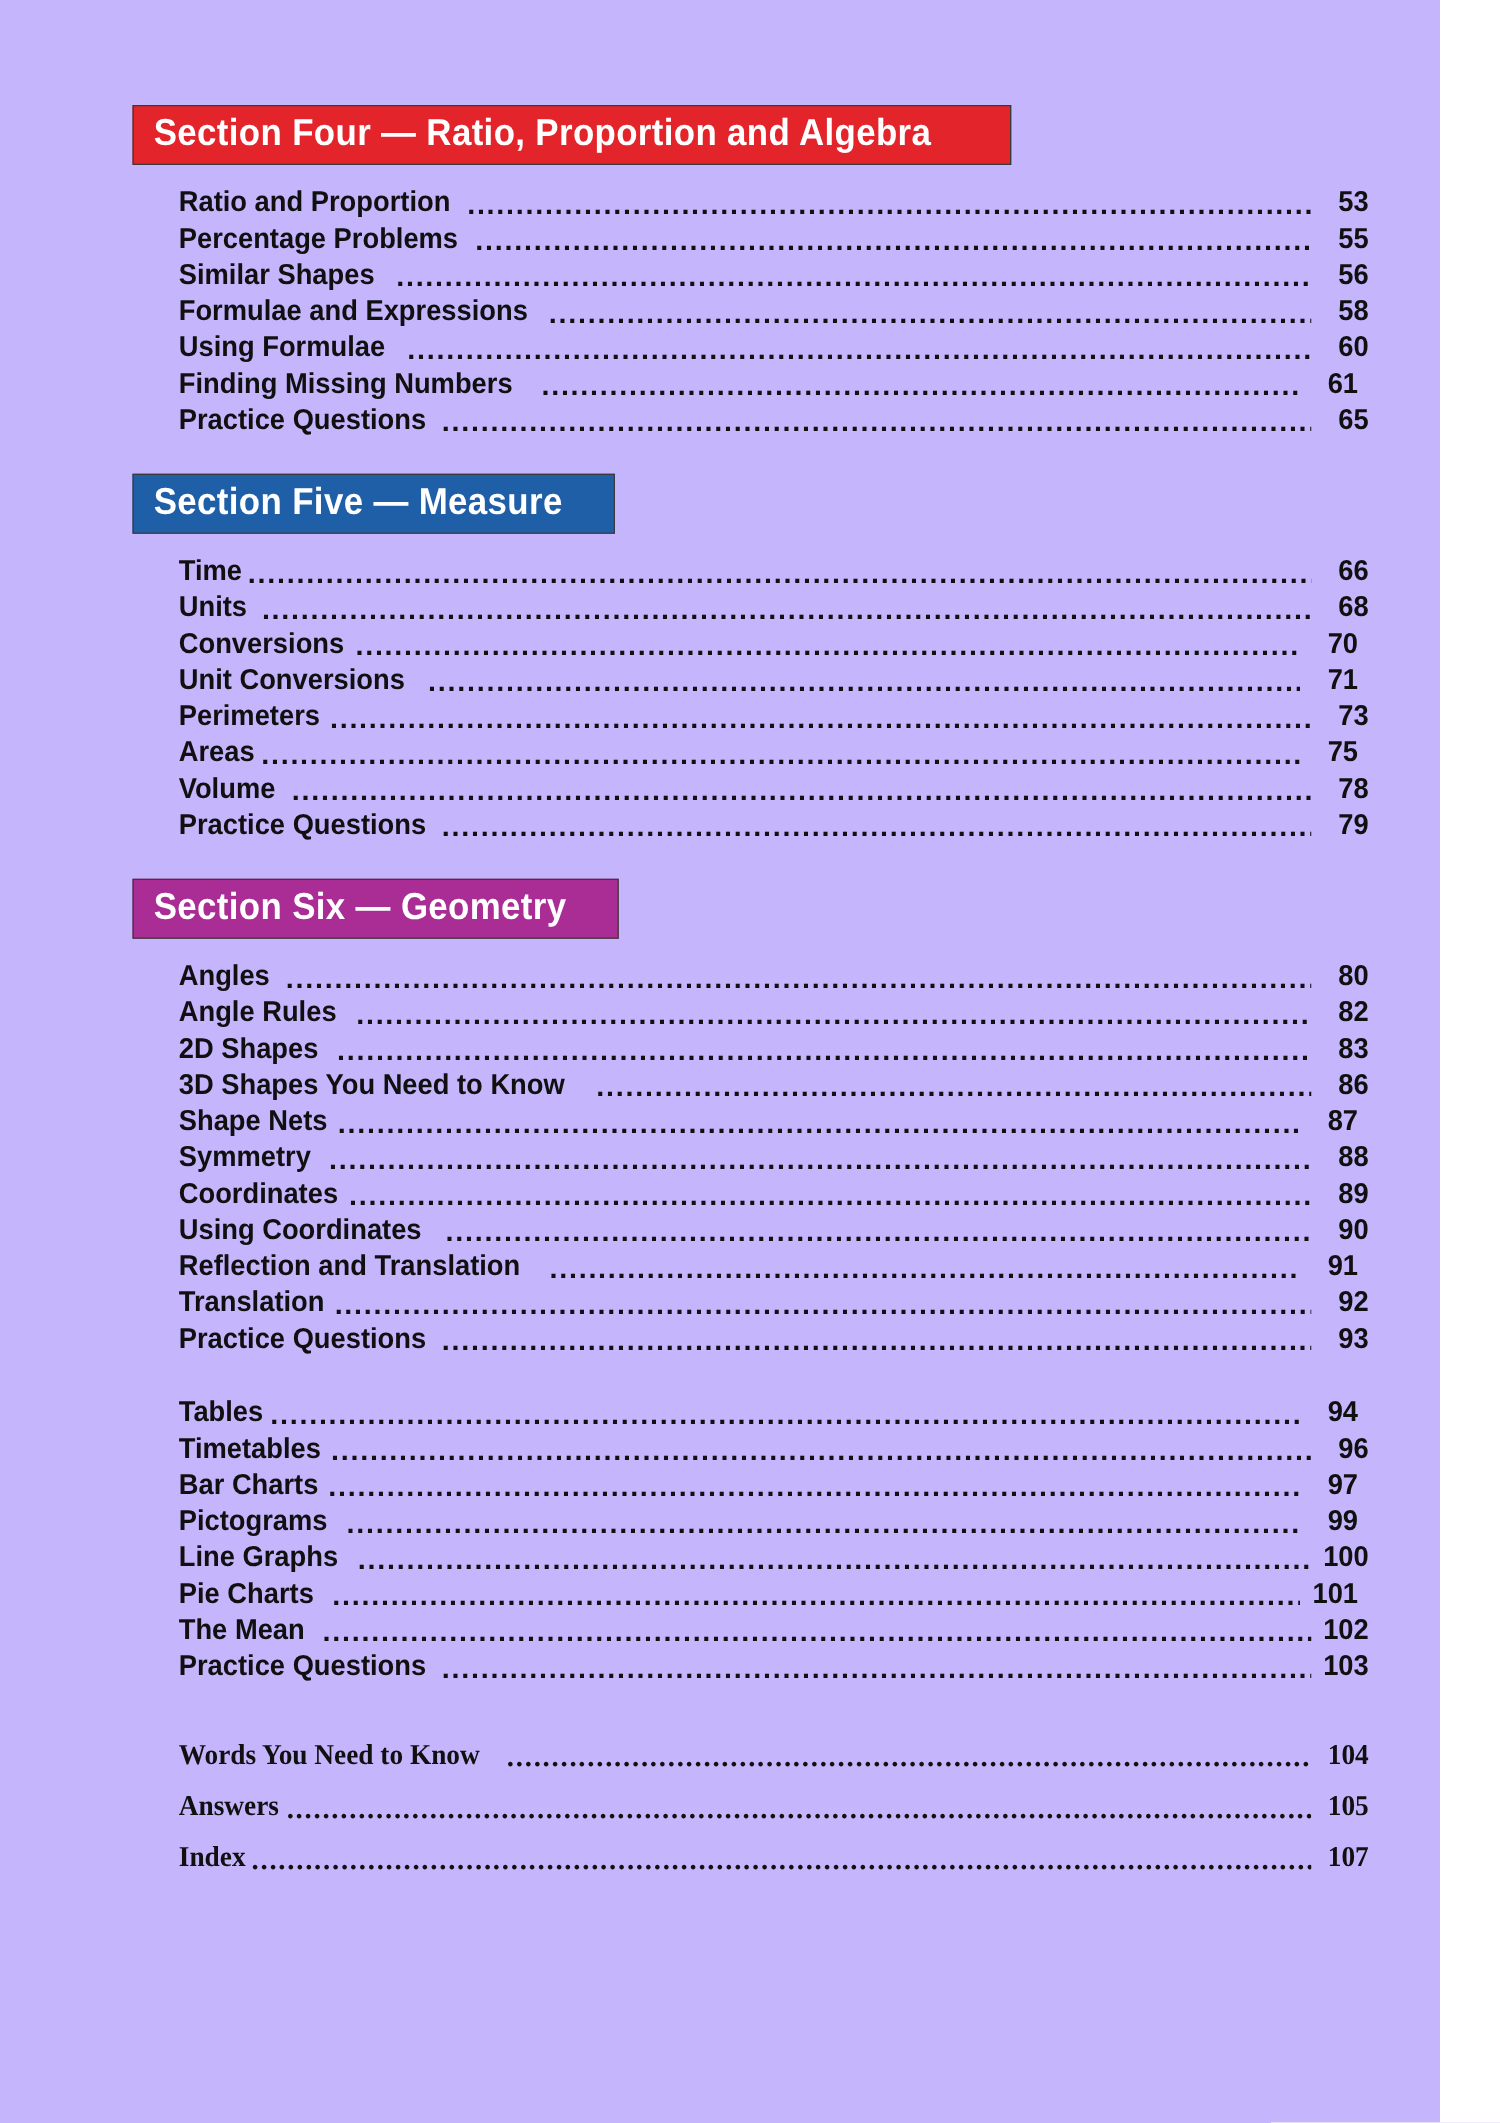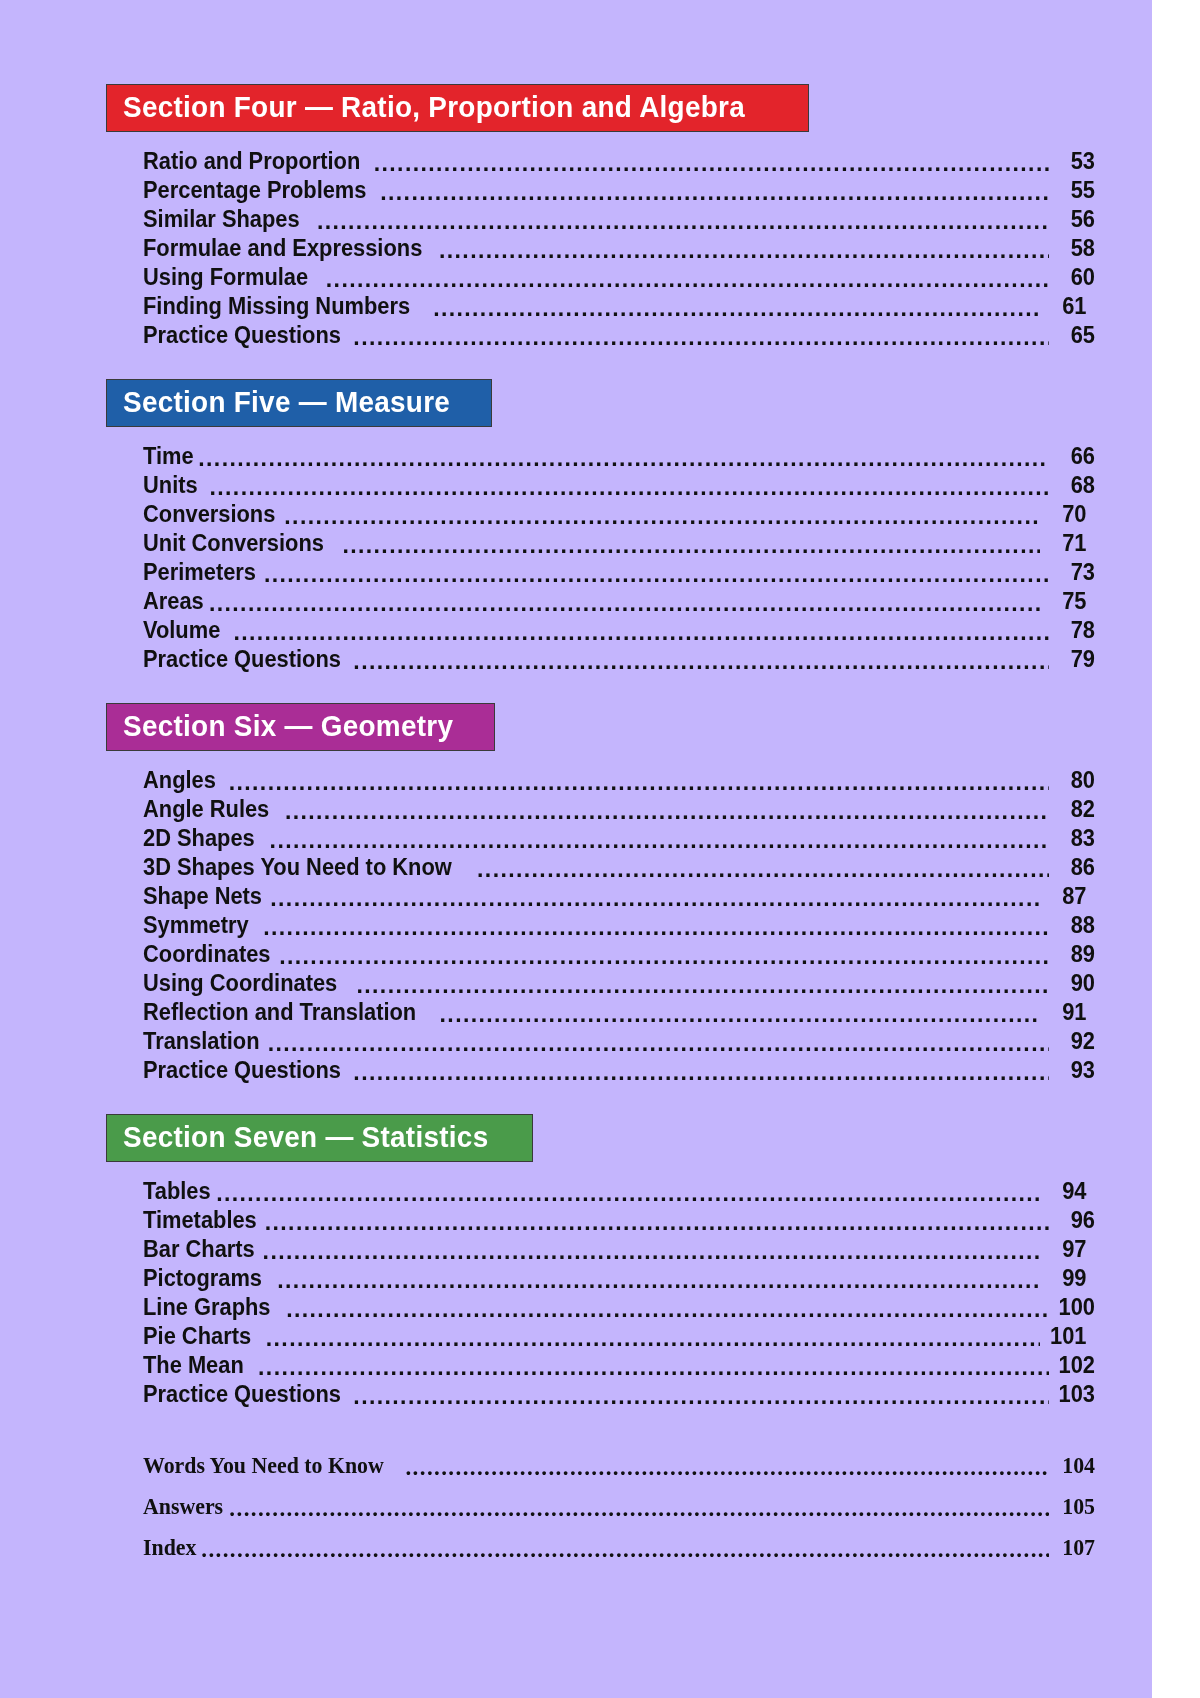--- a/index.html
+++ b/index.html
@@ -241,21 +241,21 @@
         <li class="toc-entry">
           <span class="entry-title">Translation</span>
           <span class="entry-leader"></span>
           <span class="entry-page">92</span>
         </li>
         <li class="toc-entry">
           <span class="entry-title">Practice Questions</span>
           <span class="entry-leader"></span>
           <span class="entry-page">93</span>
         </li>
-      </ul><div class="section-banner banner-green"><span class="banner-text">Section Seven — Statistics</span></div><ul class="toc-list">
+      </ul><ul class="toc-list">
         <li class="toc-entry">
           <span class="entry-title">Tables</span>
           <span class="entry-leader"></span>
           <span class="entry-page shift">94</span>
         </li>
         <li class="toc-entry">
           <span class="entry-title">Timetables</span>
           <span class="entry-leader"></span>
           <span class="entry-page">96</span>
         </li>

